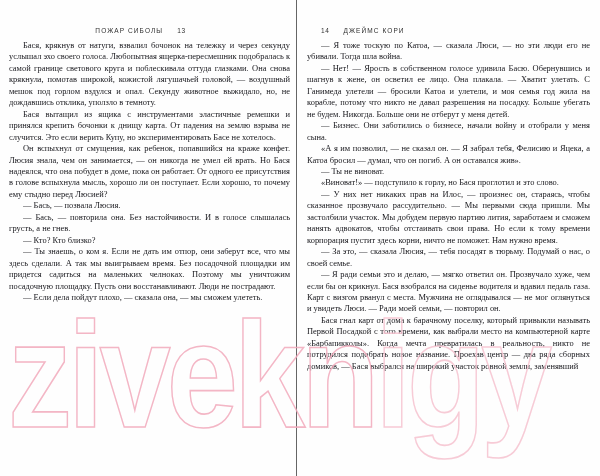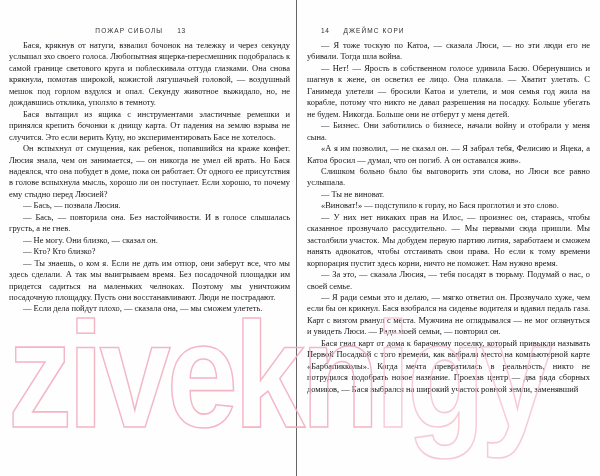--- a/index.html
+++ b/index.html
@@ -142,42 +142,40 @@
       <span class="head-title">ПОЖАР СИБОЛЫ</span>
       <span class="head-folio">13</span>
     </div>
 
     <div class="body-text" id="left-body">
       <p>Бася, крякнув от натуги, взвалил бочонок на тележку и через секунду услышал эхо своего голоса. Любопытная ящерка-пересмешник подобралась к самой границе светового круга и поблескивала оттуда глазками. Она снова крякнула, помотав широкой, кожистой лягушачьей головой, — воздушный мешок под горлом вздулся и опал. Секунду животное выжидало, но, не дождавшись отклика, уползло в темноту.</p>
       <p>Бася вытащил из ящика с инструментами эластичные ремешки и принялся крепить бочонки к днищу карта. От падения на землю взрыва не случится. Это если верить Купу, но экспериментировать Басе не хотелось.</p>
       <p>Он вспыхнул от смущения, как ребенок, попавшийся на краже конфет. Люсия знала, чем он занимается, — он никогда не умел ей врать. Но Бася надеялся, что она побудет в доме, пока он работает. От одного ее присутствия в голове вспыхнула мысль, хорошо ли он поступает. Если хорошо, то почему ему стыдно перед Люсией?</p>
       <p>— Бась, — позвала Люсия.</p>
       <p>— Бась, — повторила она. Без настойчивости. И в голосе слышалась грусть, а не гнев.</p>
-      <p>— Не могу. Они близко, — сказал он.</p>
       <p>— Кто? Кто близко?</p>
       <p>— Ты знаешь, о ком я. Если не дать им отпор, они заберут все, что мы здесь сделали. А так мы выигрываем время. Без посадочной площадки им придется садиться на маленьких челноках. Поэтому мы уничтожим посадочную площадку. Пусть они восстанавливают. Люди не пострадают.</p>
       <p>— Если дела пойдут плохо, — сказала она, — мы сможем улететь.</p>
     </div>
   </div>
 
   <div id="gutter-divider"></div>
 
   <div class="page" id="page-right">
 
     <div class="running-head" id="running-head-right">
       <span class="head-folio">14</span>
       <span class="head-title">ДЖЕЙМС КОРИ</span>
     </div>
 
     <div class="body-text" id="right-body">
       <p>— Я тоже тоскую по Катоа, — сказала Люси, — но эти люди его не убивали. Тогда шла война.</p>
       <p>— Нет! — Ярость в собственном голосе удивила Басю. Обернувшись и шагнув к жене, он осветил ее лицо. Она плакала. — Хватит улетать. С Ганимеда улетели — бросили Катоа и улетели, и моя семья год жила на корабле, потому что никто не давал разрешения на посадку. Больше убегать не будем. Никогда. Больше они не отберут у меня детей.</p>
       <p>— Бизнес. Они заботились о бизнесе, начали войну и отобрали у меня сына.</p>
       <p>«А я им позволил, — не сказал он. — Я забрал тебя, Фелисию и Яцека, а Катоа бросил — думал, что он погиб. А он оставался жив».</p>
-      <p>Слишком больно было бы выговорить эти слова, но Люси все равно услышала.</p>
       <p>— Ты не виноват.</p>
       <p>«Виноват!» — подступило к горлу, но Бася проглотил и это слово.</p>
       <p>— У них нет никаких прав на Илос, — произнес он, стараясь, чтобы сказанное прозвучало рассудительно. — Мы первыми сюда пришли. Мы застолбили участок. Мы добудем первую партию лития, заработаем и сможем нанять адвокатов, чтобы отстаивать свои права. Но если к тому времени корпорация пустит здесь корни, ничто не поможет. Нам нужно время.</p>
       <p>— За это, — сказала Люсия, — тебя посадят в тюрьму. Подумай о нас, о своей семье.</p>
       <p>— Я ради семьи это и делаю, — мягко ответил он. Прозвучало хуже, чем если бы он крикнул. Бася взобрался на сиденье водителя и вдавил педаль газа. Карт с визгом рванул с места. Мужчина не оглядывался — не мог оглянуться и увидеть Люси. — Ради моей семьи, — повторил он.</p>
       <p>Бася гнал карт от дома к барачному поселку, который привыкли называть Первой Посадкой с того времени, как выбрали место на компьютерной карте «Барбапикколы». Когда мечта превратилась в реальность, никто не потрудился подобрать новое название. Проехав центр — два ряда сборных домиков, — Бася выбрался на широкий участок ровной земли, заменявший</p>
     </div>
   </div>
 
   <div id="watermark">

